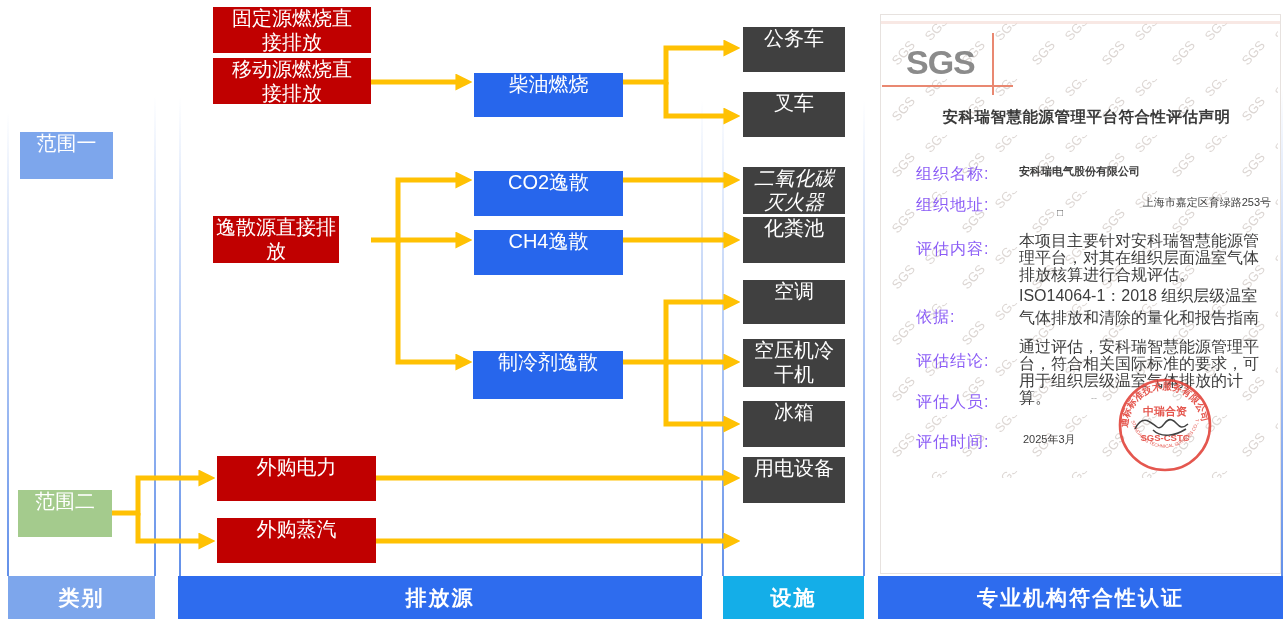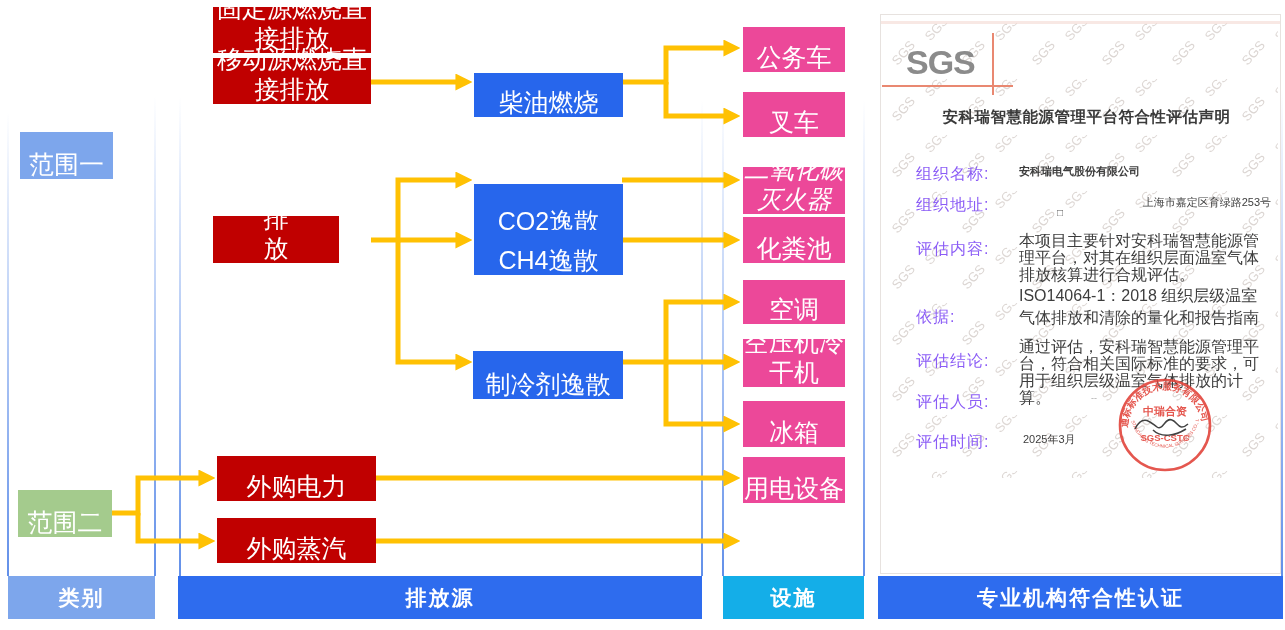--- a/index.html
+++ b/index.html
@@ -1,24 +1,24 @@
 <!DOCTYPE html>
 <html><head>
 <meta charset="utf-8">
 <style>
   html,body{margin:0;padding:0;background:#fff;}
   #canvas{position:relative;width:1285px;height:630px;background:#fff;overflow:hidden;
           font-family:"Liberation Sans","DejaVu Sans",sans-serif;}
   .vline{position:absolute;width:2px;
          background:linear-gradient(to bottom, rgba(135,172,240,0) 0%, rgba(128,166,238,.55) 45%, rgba(90,138,232,.95) 100%);}
-  .node{position:absolute;color:#fff;display:flex;align-items:flex-end;justify-content:center;
-        text-align:center;white-space:pre-line;font-size:25px;line-height:1.18;z-index:3;}
+  .node{position:absolute;color:#fff;display:flex;align-items:flex-start;justify-content:center;
+        text-align:center;white-space:pre-line;font-size:20px;line-height:1.18;z-index:3;}
   .red{background:#C00000;}
   .blue{background:#2766EC;margin-top:12px;}
-  .cyan{background:#ec4899;}
+  .cyan{background:#404040;}
   .scope1{background:#7DA6EC;}
   .scope2{background:#A4CB8D;}
   .col-header{position:absolute;top:576px;height:43px;color:#fff;font-weight:bold;font-size:21px;
               display:flex;align-items:center;justify-content:center;z-index:3;letter-spacing:2px;}
   .hdr-lblue{background:#7DA6EC;}
   .hdr-blue{background:#2E6CEE;}
   .hdr-cyan{background:#14AEE8;}
   #arrows{position:absolute;left:0;top:0;z-index:2;}
   
   #cert{position:absolute;left:880px;top:14px;width:399px;height:558px;background:#fff;
@@ -81,21 +81,21 @@
   <div class="node red" style="left:213px;top:7px;width:158px;height:46px;"><span>固定源燃烧直
 接排放</span></div>
   <div class="node red" style="left:213px;top:58px;width:158px;height:46px;"><span>移动源燃烧直
 接排放</span></div>
   <div class="node red" style="left:213px;top:216px;width:126px;height:47px;"><span>逸散源直接排
 放</span></div>
   <div class="node red" style="left:217px;top:456px;width:159px;height:45px;"><span>外购电力</span></div>
   <div class="node red" style="left:217px;top:518px;width:159px;height:45px;"><span>外购蒸汽</span></div>
 
   <div class="node blue" style="left:474px;top:61px;width:149px;height:44px;"><span>柴油燃烧</span></div>
-  <div class="node blue" style="left:474px;top:172px;width:149px;height:52px;"><span>CO2逸散</span></div>
+  <div class="node blue" style="left:474px;top:159px;width:149px;height:45px;"><span>CO2逸散</span></div>
   <div class="node blue" style="left:474px;top:218px;width:149px;height:45px;"><span>CH4逸散</span></div>
   <div class="node blue" style="left:473px;top:339px;width:150px;height:48px;"><span>制冷剂逸散</span></div>
 
   <div class="node cyan" style="left:743px;top:27px;width:102px;height:45px;"><span>公务车</span></div>
   <div class="node cyan" style="left:743px;top:92px;width:102px;height:45px;"><span>叉车</span></div>
   <div class="node cyan" style="left:743px;top:167px;width:102px;height:47px;font-style:italic;"><span>二氧化碳
 灭火器</span></div>
   <div class="node cyan" style="left:743px;top:217px;width:102px;height:46px;"><span>化粪池</span></div>
   <div class="node cyan" style="left:743px;top:280px;width:102px;height:44px;"><span>空调</span></div>
   <div class="node cyan" style="left:743px;top:339px;width:102px;height:48px;"><span>空压机冷

